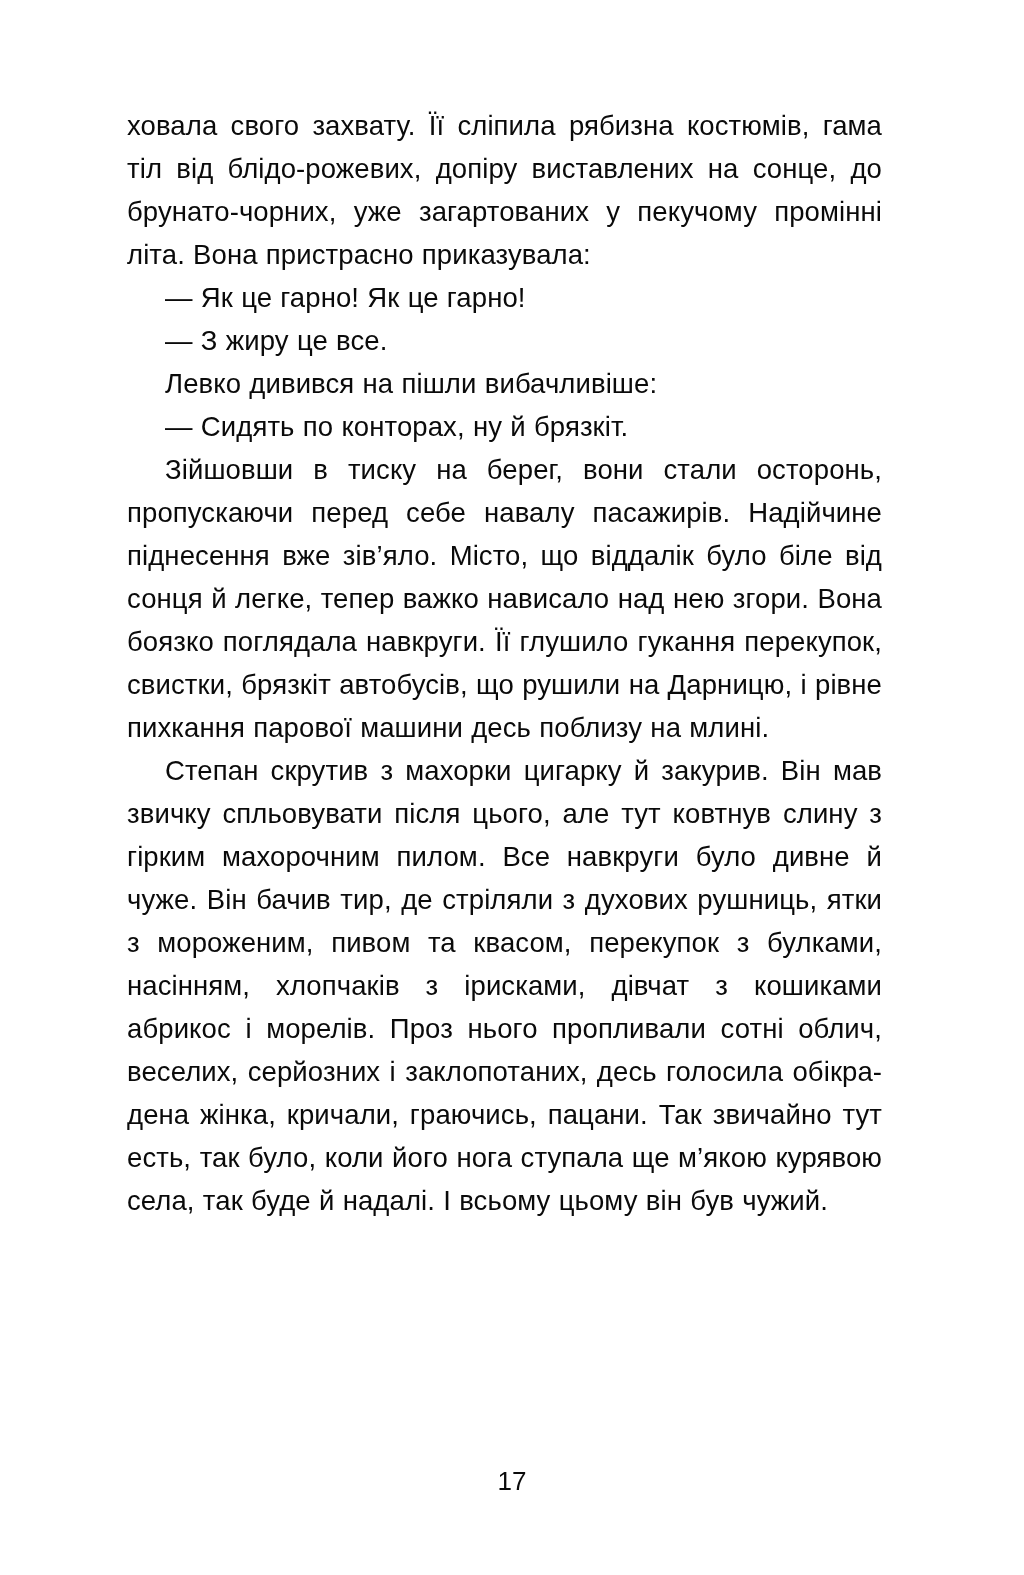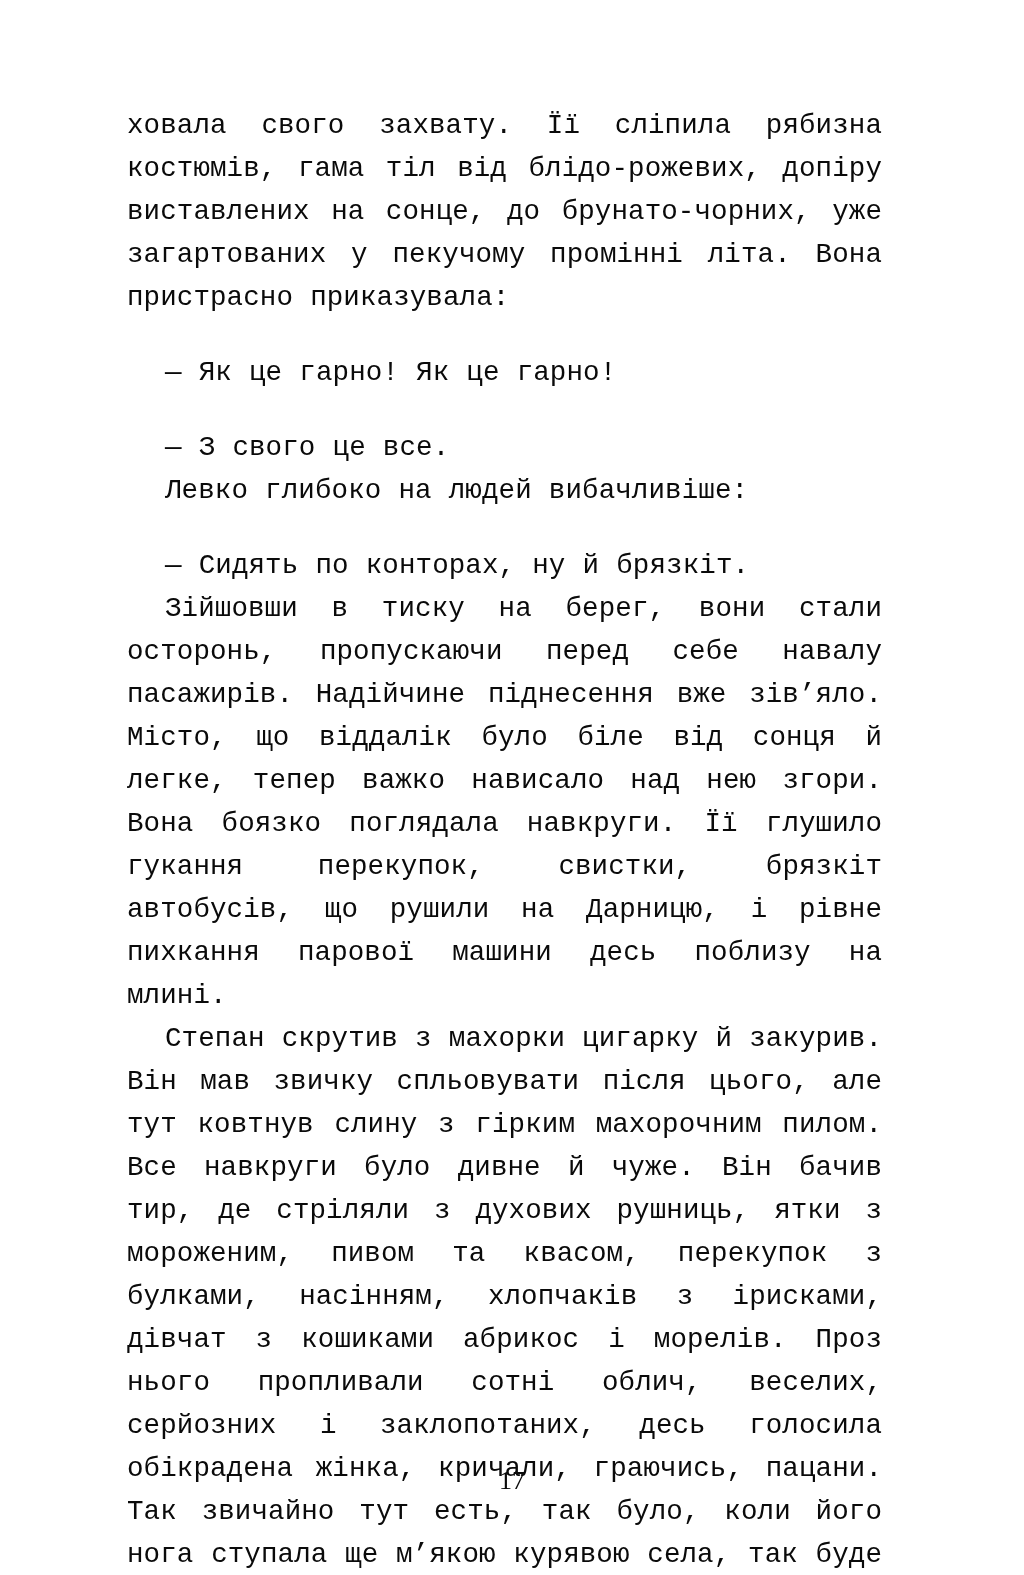--- a/index.html
+++ b/index.html
@@ -17,73 +17,72 @@
     box-sizing: border-box;
   }
   .text-column {
     position: absolute;
     left: 127px;
     top: 104px;
     width: 755px;
   }
   .para {
     margin: 0;
-    font-family: Liberation Mono, monospace;
+    font-family: Liberation Sans, sans-serif;
     font-size: 27.5px;
     line-height: 43px;
     color: #0a0a0a;
     text-align: justify;
     text-justify: inter-word;
     hyphens: manual;
     -webkit-hyphens: manual;
     text-indent: 38px;
     letter-spacing: 0.1px;
     word-spacing: 0.5px;
   }
   
   .para.no-indent {
     text-indent: 0;
   }
   
   .para.dialogue {
     text-indent: 38px;
     text-align: left;
-    margin-top: 32px;
   }
   
   .para.short {
     text-align: left;
   }
   .page-number {
     position: absolute;
     left: 0;
     right: 0;
     top: 1465px;
     text-align: center;
-    font-family: Liberation Serif, serif;
+    font-family: Liberation Sans, sans-serif;
     font-size: 26px;
     line-height: 32px;
     color: #0a0a0a;
   }
 </style>
 </head>
 <body>
 
 <div class="page">
 
   <div class="text-column">
 
     <p class="para no-indent">ховала свого захвату. Її сліпила рябизна костюмів, гама тіл від блідо-рожевих, допіру виставлених на сонце, до брунато-чорних, уже загартованих у пекучому промінні літа. Вона пристрасно приказувала:</p>
 
     <p class="para dialogue">— Як це гарно! Як це гарно!</p>
 
 
-    <p class="para dialogue">— З свого це все.</p>
+    <p class="para dialogue">— З жиру це все.</p>
 
-    <p class="para short">Левко глибоко на людей вибачливіше:</p>
+    <p class="para short">Левко дивився на пішли вибачливіше:</p>
 
     <p class="para dialogue">— Сидять по конторах, ну й брязкіт.</p>
 
     <p class="para">Зійшовши в тиску на берег, вони стали осторонь, пропускаючи перед себе навалу пасажирів. Надійчине піднесення вже зів’яло. Місто, що віддалік було біле від сонця й легке, тепер важко нависало над нею згори. Вона боязко поглядала навкруги. Її глушило гукання переку­пок, свистки, брязкіт автобусів, що рушили на Дарницю, і рівне пихкання парової машини десь поблизу на млині.</p>
 
     <p class="para">Степан скрутив з махорки цигарку й закурив. Він мав звичку спльовувати після цього, але тут ковтнув слину з гірким махорочним пилом. Все навкруги було дивне й чуже. Він бачив тир, де стріляли з духових рушниць, ятки з мороженим, пивом та квасом, перекупок з булка­ми, насінням, хлопчаків з ірисками, дівчат з кошиками абрикос і морелів. Проз нього пропливали сотні облич, веселих, серйозних і заклопотаних, десь голосила обікра­дена жінка, кричали, граючись, пацани. Так звичайно тут есть, так було, коли його нога ступала ще м’якою курявою села, так буде й надалі. І всьому цьому він був чужий.</p>
 
 
   </div>
 

